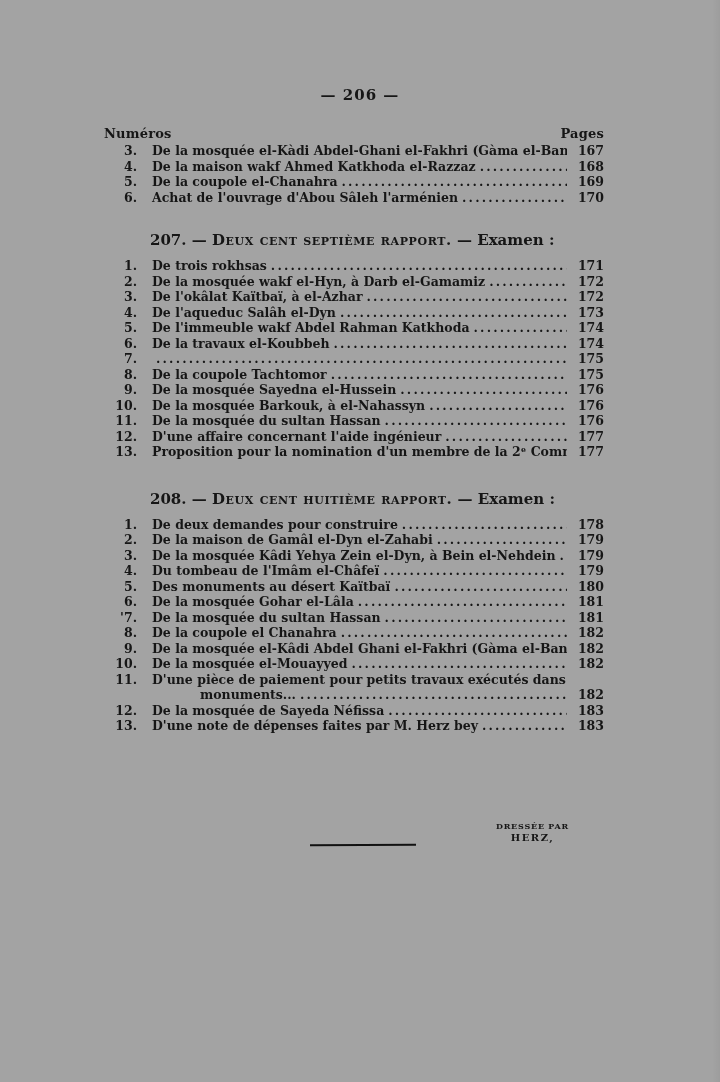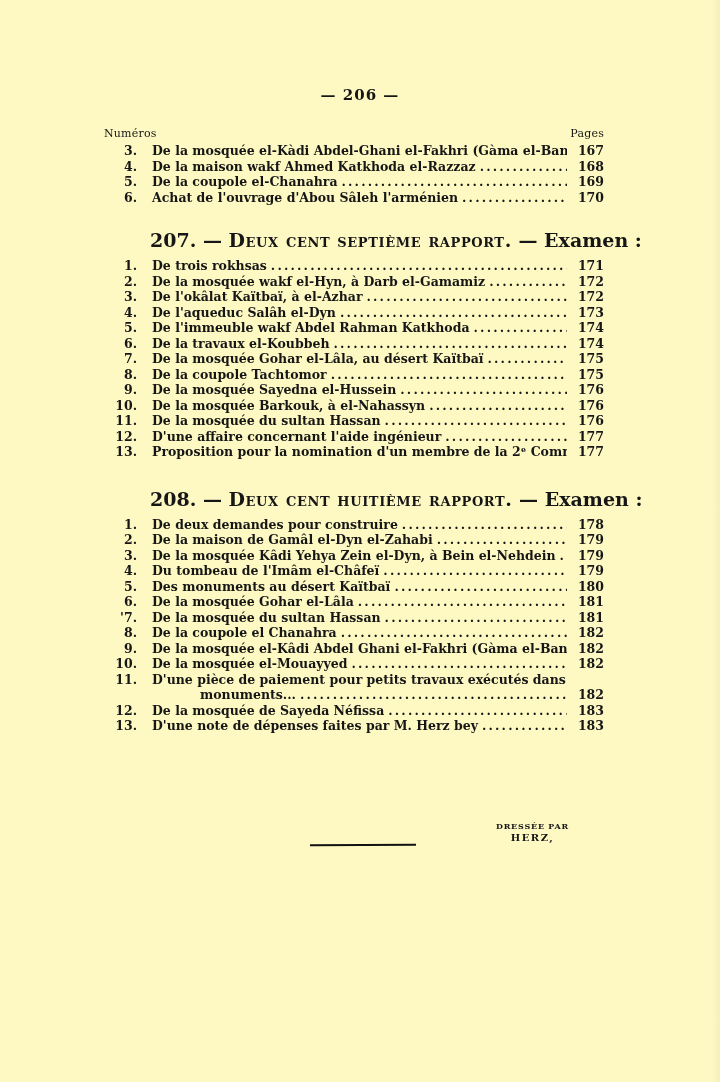--- a/index.html
+++ b/index.html
@@ -4,37 +4,37 @@
 <style>
   html,body { margin:0; padding:0; }
   body {
     width:720px; height:1082px;
     background:#ffffff;
     font-family:"DejaVu Serif", "Liberation Serif", serif;
     color:#161616;
     position:relative;
     overflow:hidden;
   }
-  .sheet { position:absolute; inset:0; background:#fef9c3; }
+  .sheet { position:absolute; inset:0; background:#a3a3a3; }
   .sheet::after {
     content:""; position:absolute; top:0; right:0; width:8px; height:100%;
     background:linear-gradient(to right, rgba(0,0,0,0), rgba(0,0,0,0.04));
     pointer-events:none;
   }
 
   .folio {
     position:absolute; top:86px; left:0; width:720px;
     text-align:center; font-size:15px; font-weight:bold; letter-spacing:1px;
   }
 
   .toc { position:absolute; left:104px; top:127px; width:500px; }
 
   .cols-header {
     display:flex; justify-content:space-between; align-items:baseline;
-    font-size:11px; font-weight:normal; line-height:14px; margin-bottom:2px;
+    font-size:13px; font-weight:bold; line-height:14px; margin-bottom:2px;
     letter-spacing:0.2px;
   }
 
   .row {
     display:flex; align-items:baseline;
     font-size:12.5px; font-weight:bold; line-height:15.5px;
     white-space:nowrap;
   }
   .row .num  { flex:none; width:33px; text-align:right; }
   .row .title{
@@ -47,21 +47,21 @@
     letter-spacing:2.2px; margin-left:4px; min-width:0;
   }
   .row .dots::after {
     content:"..........................................................................................................";
   }
   .row .page { flex:none; width:37px; text-align:right; }
   .row.cont .title { padding-left:63px; }
 
   .section-heading {
     margin:27px 0 9px 46px;
-    font-size:19px; font-weight:bold; line-height:17px;
+    font-size:15px; font-weight:bold; line-height:17px;
     white-space:nowrap;
   }
   .section-heading.second { margin-top:31px; }
   .section-heading .sc { font-variant:small-caps; letter-spacing:0.6px; }
 
   .signature {
     position:absolute; top:821px; left:470px; width:125px;
     text-align:center; font-weight:bold;
   }
   .signature .by   { font-size:8px; letter-spacing:0.8px; line-height:10px; }
@@ -169,21 +169,20 @@
     <span class="num">6.</span>
     <span class="title">
       <span class="txt">De la travaux el-Koubbeh</span>
       <span class="dots"></span>
     </span>
     <span class="page">174</span>
   </div>
         <div class="row">
     <span class="num">7.</span>
     <span class="title">
-      <span class="txt">De la mosquée Gohar el-Lâla, au désert Kaïtbaï</span>
       <span class="dots"></span>
     </span>
     <span class="page">175</span>
   </div>
         <div class="row">
     <span class="num">8.</span>
     <span class="title">
       <span class="txt">De la coupole Tachtomor</span>
       <span class="dots"></span>
     </span>

